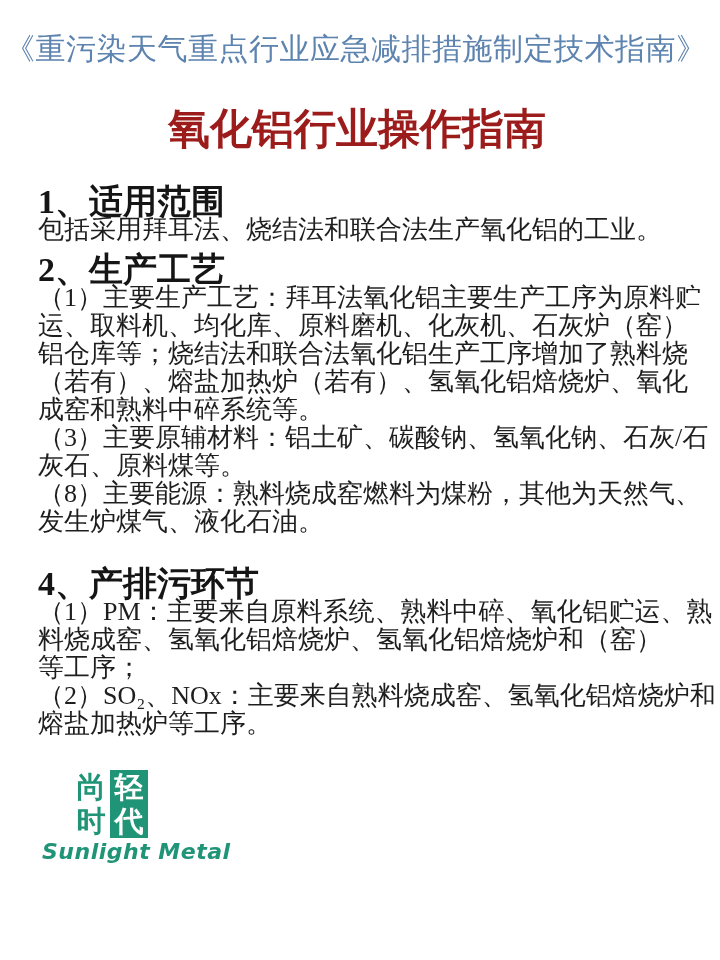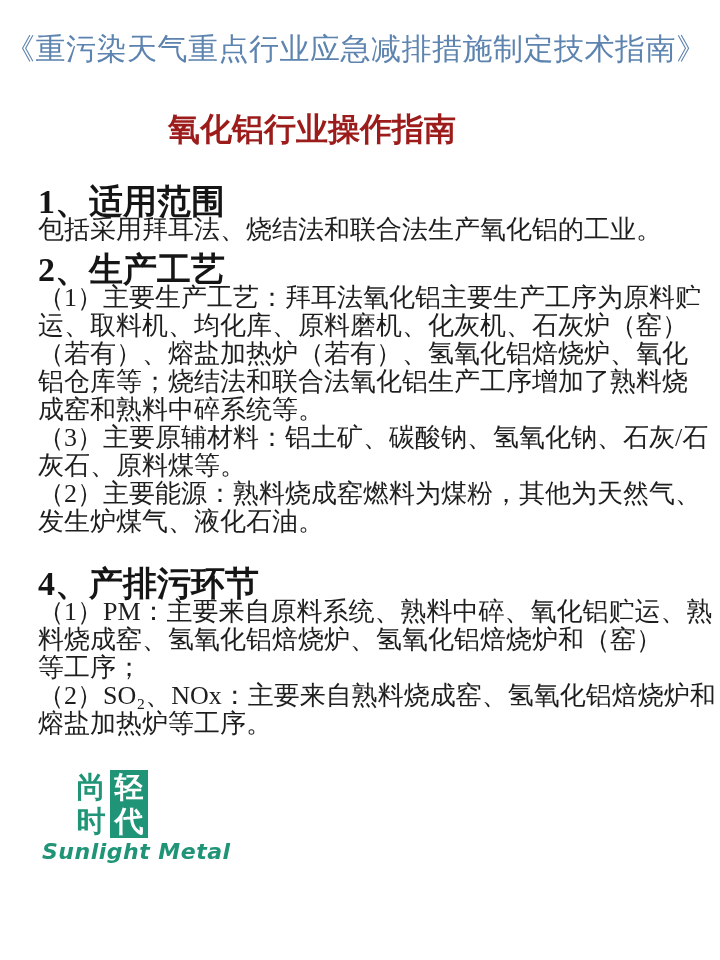--- a/index.html
+++ b/index.html
@@ -20,21 +20,21 @@
     font-size: 30px;
     line-height: 35px;
     letter-spacing: 0.5px;
     color: #5d83af;
     white-space: nowrap;
     font-weight: 400;
   }
   .doc-title {
     margin-top: 43px;
     margin-left: 168px;
-    font-size: 32px;
+    font-size: 42px;
     line-height: 41px;
     font-weight: 700;
     color: #9c1b1b;
     white-space: nowrap;
   }
   .content {
     margin-top: 38px;
     margin-left: 38px;
     margin-right: 30px;
     font-size: 26px;
@@ -102,26 +102,26 @@
 
     <section class="sec-1">
       <h2>1、适用范围</h2>
       <div class="body-line">包括采用拜耳法、烧结法和联合法生产氧化铝的工业。</div>
     </section>
 
     <section class="sec-2">
       <h2>2、生产工艺</h2>
       <div class="body-line">（1）主要生产工艺：拜耳法氧化铝主要生产工序为原料贮</div>
       <div class="body-line">运、取料机、均化库、原料磨机、化灰机、石灰炉（窑）</div>
+      <div class="body-line">铝仓库等；烧结法和联合法氧化铝生产工序增加了熟料烧</div>
       <div class="body-line">（若有）、熔盐加热炉（若有）、氢氧化铝焙烧炉、氧化</div>
-      <div class="body-line">铝仓库等；烧结法和联合法氧化铝生产工序增加了熟料烧</div>
       <div class="body-line">成窑和熟料中碎系统等。</div>
       <div class="body-line">（3）主要原辅材料：铝土矿、碳酸钠、氢氧化钠、石灰/石</div>
       <div class="body-line">灰石、原料煤等。</div>
-      <div class="body-line">（2）主要能源：熟料烧成窑燃料为煤粉，其他为天然气、</div>
+      <div class="body-line">（8）主要能源：熟料烧成窑燃料为煤粉，其他为天然气、</div>
       <div class="body-line">发生炉煤气、液化石油。</div>
     </section>
 
     <section class="sec-3">
       <h2>4、产排污环节</h2>
       <div class="body-line">（1）PM：主要来自原料系统、熟料中碎、氧化铝贮运、熟</div>
       <div class="body-line">料烧成窑、氢氧化铝焙烧炉、氢氧化铝焙烧炉和（窑）</div>
       <div class="body-line">等工序；</div>
       <div class="body-line">（2）SO₂、NOx：主要来自熟料烧成窑、氢氧化铝焙烧炉和</div>
       <div class="body-line">熔盐加热炉等工序。</div>

